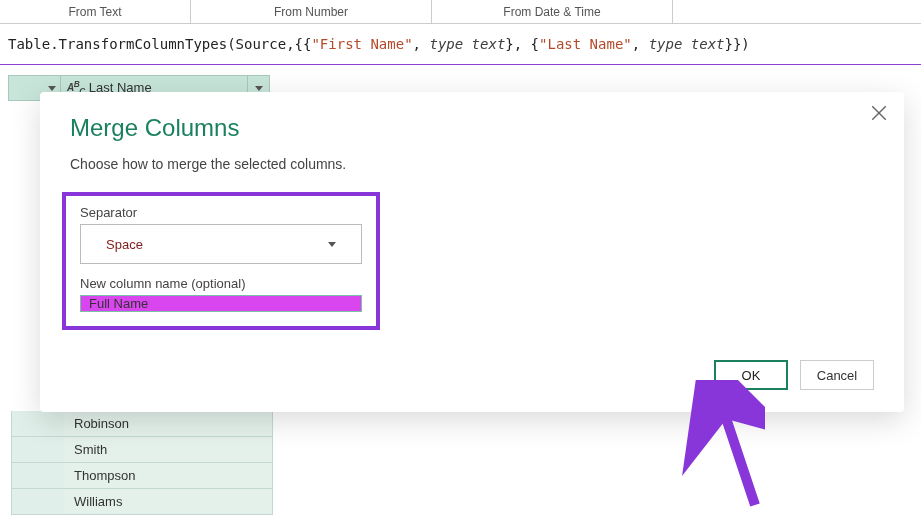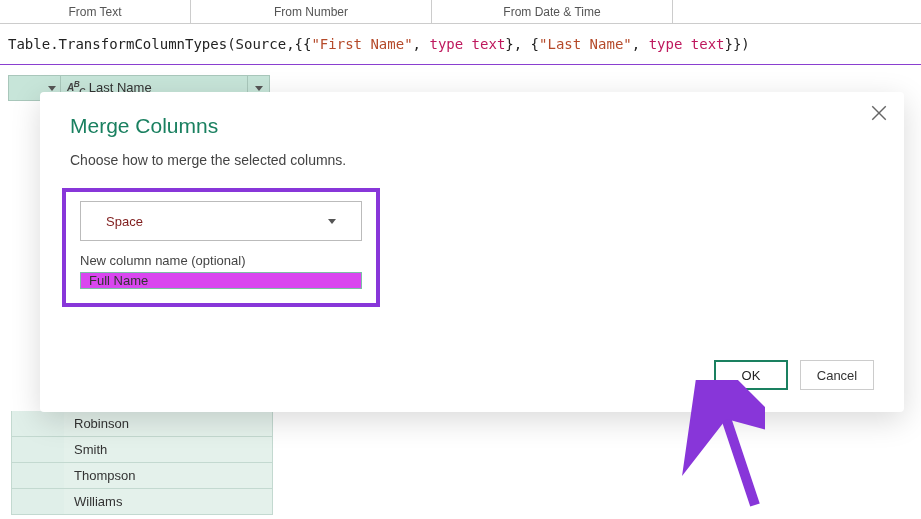--- a/index.html
+++ b/index.html
@@ -8,40 +8,40 @@
     .ribbon-bar { height: 24px; border-bottom: 1px solid #ccc; display: flex; color: #555; font-size: 12px; }
     .ribbon-sep { width: 1px; background: #ccc; }
     .ribbon-group { display: flex; align-items: center; justify-content: center; }
     .rg1 { width: 190px; }
     .rg2 { width: 240px; }
     .rg3 { width: 240px; }
     
     .formula-bar { padding: 12px 8px; border-bottom: 1px solid #8a3fd0; font-family: Consolas, monospace; font-size: 14px; color: #222; white-space: pre; }
     .fm-func { color: #222; }
     .fm-str { color: #b54a2a; }
-    .fm-kw { color: #be185d; }
+    .fm-kw { color: #404040; font-style: italic; }
     
     .sheet { padding: 10px 0 0 4px; position: relative; }
     .col-header { display: flex; align-items: center; background: #c7e5d9; border: 1px solid #a9c7bb; height: 26px; width: 262px; margin-left: 4px; position: relative; }
     .col-hdr-drop { width: 52px; height: 100%; border-right: 1px solid #a9c7bb; display: flex; align-items: center; justify-content: flex-end; padding-right: 4px; }
     .col-type { display: flex; align-items: center; gap: 4px; padding: 0 6px; flex: 1; font-size: 13px; color: #333; }
     .abc-icon { font-size: 10px; font-weight: 600; color: #444; letter-spacing: -0.5px; font-style: italic; }
     .col-filter { width: 22px; height: 100%; border-left: 1px solid #a9c7bb; display: flex; align-items: center; justify-content: center; }
     .caret { width: 0; height: 0; border-left: 4px solid transparent; border-right: 4px solid transparent; border-top: 5px solid #555; }
     
     .cell-rows { margin-left: 7px; margin-top: 310px; }
     .cell { width: 262px; height: 26px; background: #e0efe9; border-bottom: 1px solid #c3d9d0; border-left: 1px solid #c3d9d0; border-right: 1px solid #c3d9d0; display: flex; align-items: center; }
     .cell .rownum { width: 52px; border-right: 1px solid #c3d9d0; }
     .cell .val { padding: 0 10px; background: #fff; flex: 1; height: 100%; display: flex; align-items: center; font-size: 13px; color: #333; }
     .cell .val-green { background: #e4f1eb; }
 
     .dialog { position: absolute; left: 40px; top: 92px; width: 864px; height: 320px; background: #fff; border-radius: 4px; box-shadow: 0 8px 30px rgba(0,0,0,0.15); padding: 22px 30px; }
     .dlg-close { position: absolute; top: 12px; right: 16px; width: 18px; height: 18px; cursor: pointer; color: #666; }
     .dlg-close svg { width: 100%; height: 100%; }
-    .dlg-title { font-size: 21px; font-weight: 400; color: #1a8060; margin-bottom: 14px; }
+    .dlg-title { font-size: 24px; font-weight: 400; color: #1a8060; margin-bottom: 14px; }
     .dlg-sub { font-size: 14px; color: #444; margin-bottom: 20px; }
     
     .highlight-box { border: 4px solid #8836d9; padding: 9px 14px 14px 14px; width: 318px; margin-left: -8px; }
     .field-label { font-size: 13px; color: #444; margin-bottom: 4px; }
     .dropdown { width: 100%; height: 40px; border: 1px solid #bbb; display: flex; align-items: center; justify-content: space-between; padding: 0 25px; font-size: 13px; color: #7f1d1d; cursor: pointer; margin-bottom: 12px; background: #fff; }
     .text-input { width: 100%; height: 17px; border: 1px solid #7ac0a5; padding: 0 8px; font-size: 13px; color: #333; background: #d946ef; }
     
     .dlg-buttons { position: absolute; right: 30px; bottom: 22px; display: flex; gap: 12px; align-items: center; }
     .btn { width: 74px; height: 30px; display: flex; align-items: center; justify-content: center; font-size: 13px; cursor: pointer; border: 1px solid #ccc; background: #fff; }
     .btn-ok { border: 2px solid #1a8060; color: #222; }
@@ -102,20 +102,21 @@
   <div class="dlg-close">
     <svg viewBox="0 0 16 16">
         <line x1="2" y1="2" x2="14" y2="14" stroke="#666" stroke-width="1.3"></line>
         <line x1="14" y1="2" x2="2" y2="14" stroke="#666" stroke-width="1.3"></line>
       </svg>
   </div>
   <div class="dlg-title">Merge Columns</div>
   <div class="dlg-sub">Choose how to merge the selected columns.</div>
 
   <div class="highlight-box">
+    <div class="field-label">Separator</div>
     <div class="dropdown">
       <span>Space</span>
       <span class="caret"></span>
     </div>
     <div class="field-label">New column name (optional)</div>
     <input class="text-input" value="Full Name" style="">
   </div>
 
   <div class="dlg-buttons">
     <div class="btn btn-ok">OK</div>

